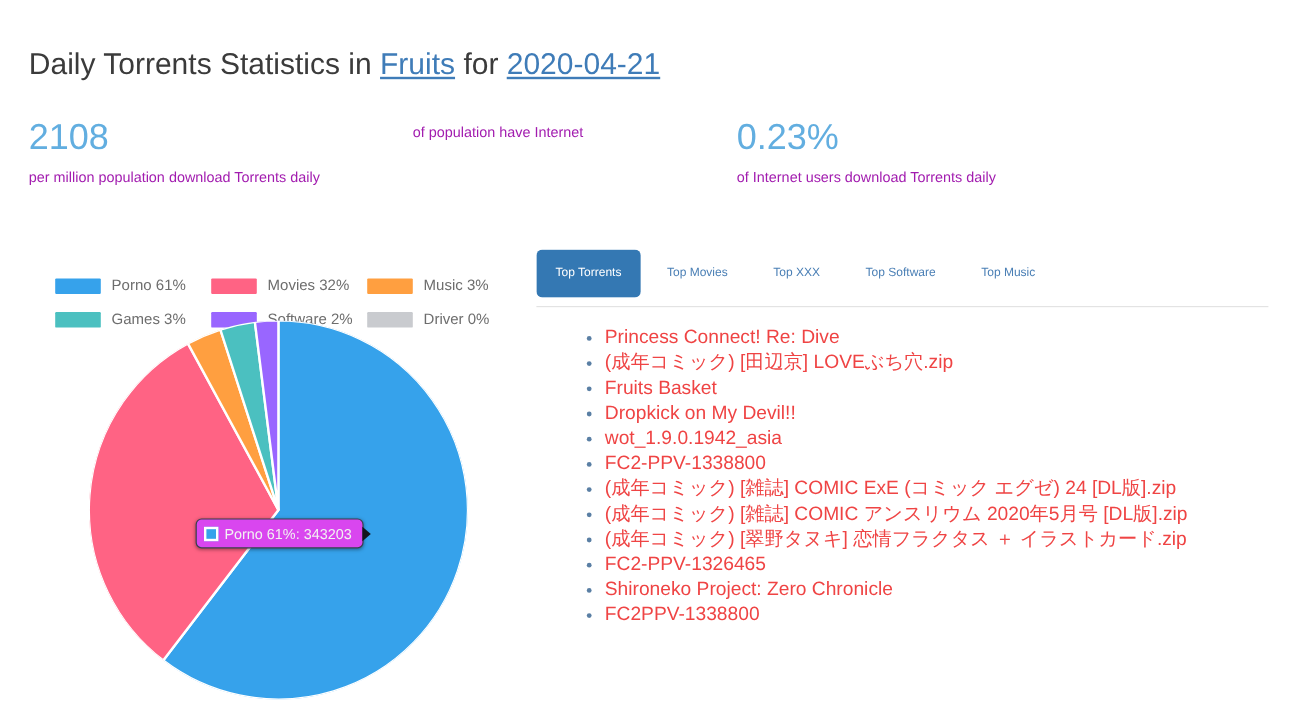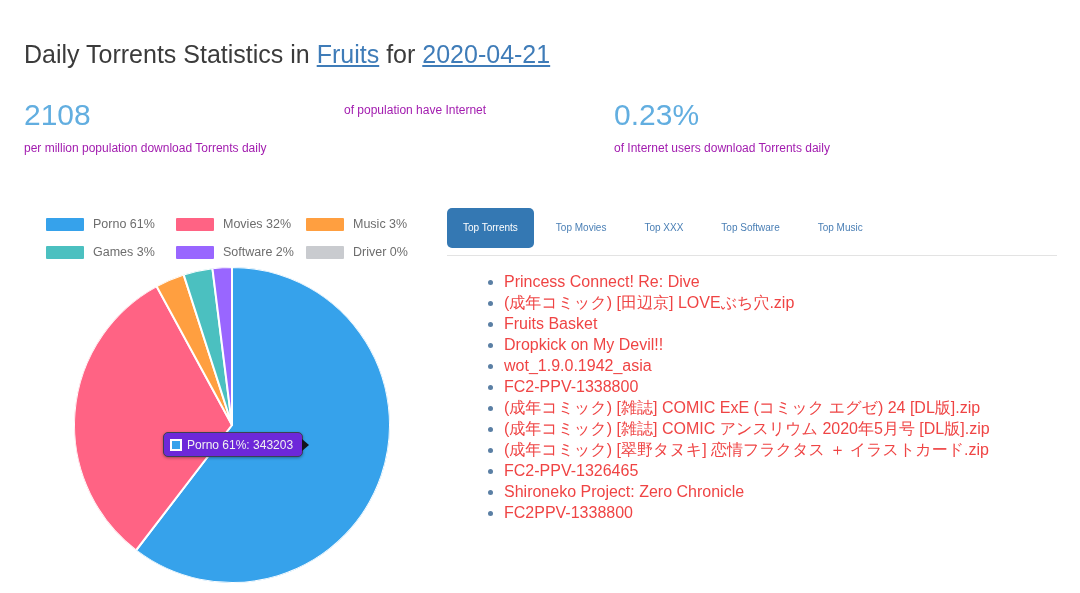--- a/index.html
+++ b/index.html
@@ -45,21 +45,21 @@
   .stat-label {
     margin-top: 4px;
     font-size: 12px;
     line-height: 21px;
     color: #a21caf;
   }
 
   
   .legend {
     position: absolute;
-    left: 46px; top: 210px;
+    left: 46px; top: 224px;
     width: 390px;
     display: flex;
     flex-wrap: wrap;
   }
   .legend-item {
     width: 130px;
     height: 28px;
     display: flex;
     align-items: center;
   }
@@ -89,21 +89,21 @@
     border-radius: 50%;
   }
 
   
   .pie-tooltip {
     position: absolute;
     left: 163px; top: 432px;
     height: 25px;
     display: flex;
     align-items: center;
-    background: #6d28d9;
+    background: #d946ef;
     border: 1.5px solid #3c4152;
     border-radius: 5px;
     padding: 0 9px 0 6px;
     box-shadow: 0 1px 3px rgba(0,0,0,.35);
     z-index: 5;
   }
   .pie-tooltip::after {
     content:"";
     position:absolute;
     right:-7px; top:50%;

